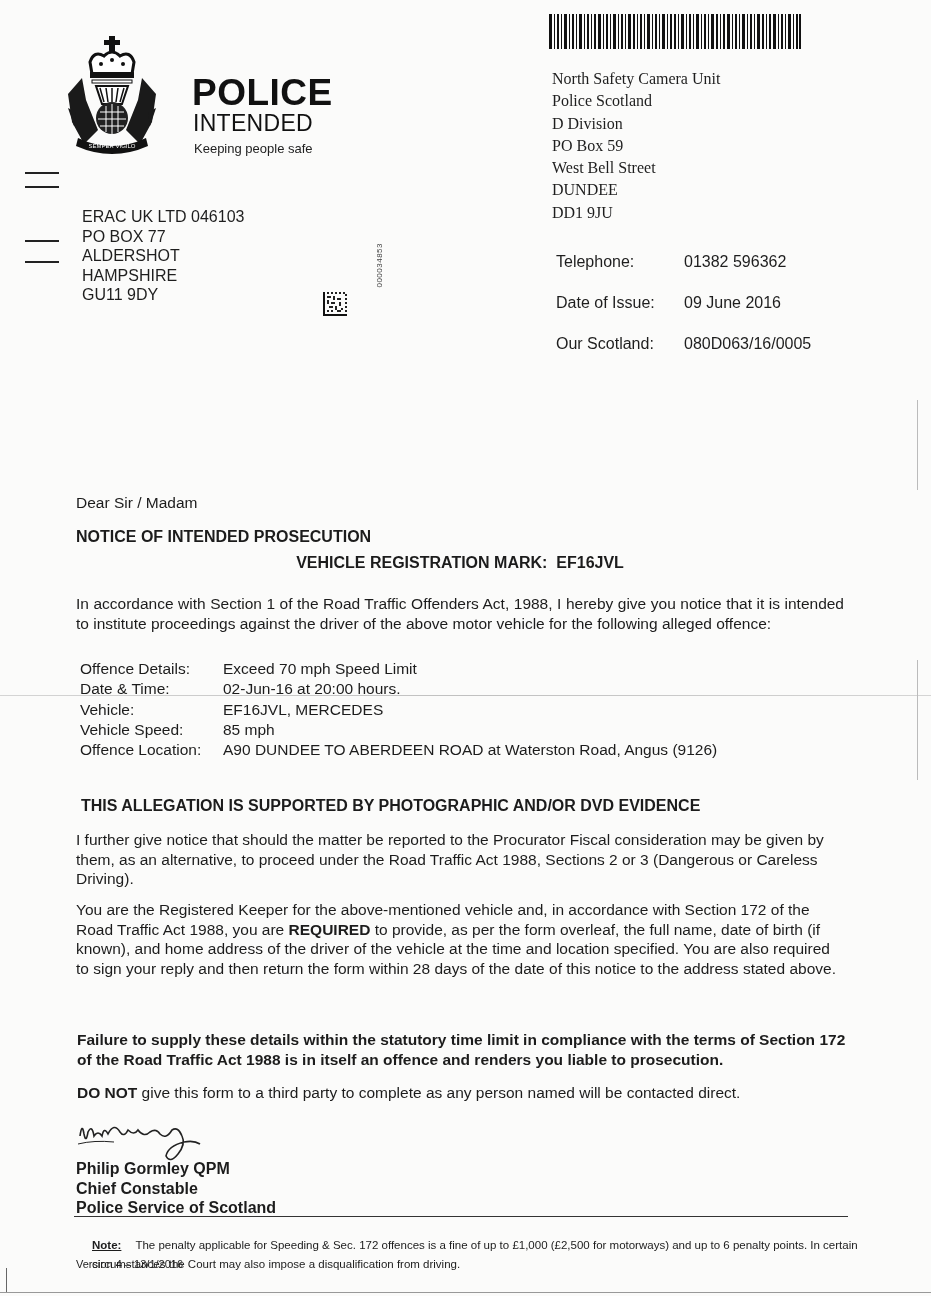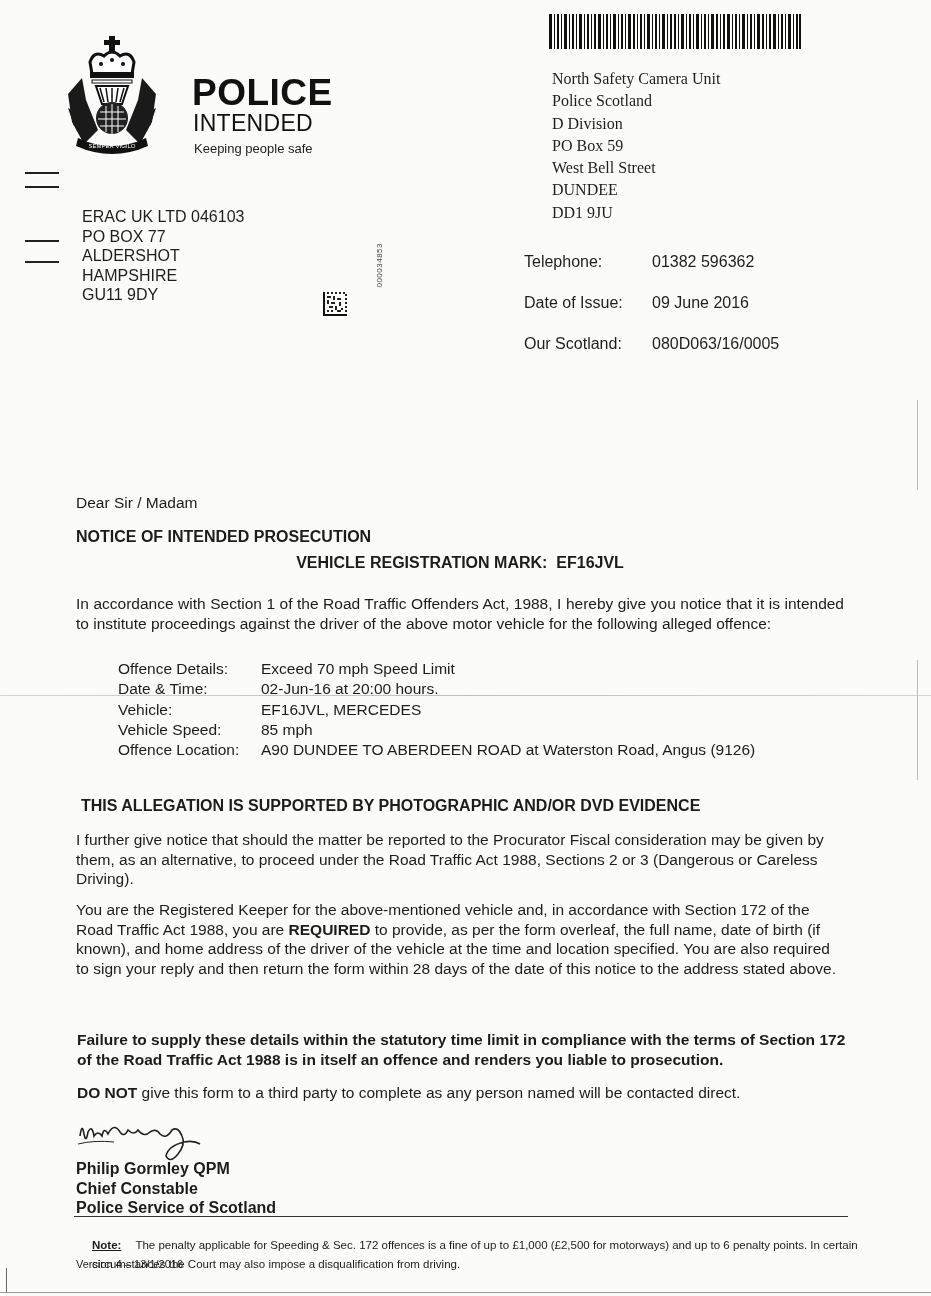--- a/index.html
+++ b/index.html
@@ -9,35 +9,35 @@
     font-family: "Liberation Sans", sans-serif;
     color: #1c1c1c;
   }
   .abs { position: absolute; }
   .crest { left: 64px; top: 34px; width: 96px; height: 122px; }
   .brand-police { left: 192px; top: 74px; font-size: 37px; font-weight: bold; letter-spacing: 0.5px; color: #111; line-height: 1; }
   .brand-scotland { left: 193px; top: 112px; font-size: 23px; color: #111; line-height: 1; letter-spacing: 0.3px; }
   .brand-tagline { left: 194px; top: 142px; font-size: 13px; color: #222; line-height: 1; }
   .barcode { left: 549px; top: 14px; width: 252px; height: 35px; }
   .sender { left: 552px; top: 68px; font-size: 16px; line-height: 22.3px; color: #1e1e1e; font-family: Liberation Serif, serif; }
-  .meta { left: 524px; top: 253px; font-size: 16px; color: #1e1e1e; }
+  .meta { left: 556px; top: 253px; font-size: 16px; color: #1e1e1e; }
   .meta-row { display: flex; height: 41px; }
   .meta-label { width: 128px; }
   .recipient { left: 82px; top: 207px; font-size: 16px; line-height: 19.5px; color: #1e1e1e; }
   .fold-mark { left: 25px; height: 2px; width: 34px; background: #222; }
   .datamatrix { left: 323px; top: 292px; width: 24px; height: 24px; }
   .vert-num { left: 375px; top: 243px; font-size: 8px; color: #444; writing-mode: vertical-rl; transform: rotate(180deg); letter-spacing: 0.5px; }
   .body-text { left: 76px; width: 768px; font-size: 15.5px; line-height: 19.5px; color: #1c1c1c; }
   .salutation { top: 493px; }
   .heading1 { top: 527px; font-weight: bold; font-size: 16px; }
   .heading2 { top: 553px; font-weight: bold; font-size: 16px; text-align: center; }
   .para1 { top: 582px; text-align: justify; margin-top: 12px; }
   .offence-table { left: 80px; top: 659px; font-size: 15.5px; line-height: 20.3px; }
   .offence-row { display: flex; }
-  .offence-label { width: 143px; margin-left: 38px; }
+  .offence-label { width: 143px; }
   .evidence-heading { left: 81px; top: 797px; font-size: 16px; font-weight: bold; }
   .para2 { top: 830px; }
   .para3 { top: 900px; }
   .warn { left: 77px; top: 1030px; width: 780px; font-size: 15.5px; font-weight: bold; line-height: 20px; }
   .donot { left: 77px; top: 1084px; font-size: 15.5px; }
   .signature { left: 74px; top: 1114px; width: 140px; height: 50px; }
   .sig-block { left: 76px; top: 1159px; font-size: 16px; line-height: 19.5px; font-weight: bold; }
   .rule { left: 74px; width: 774px; height: 1px; background: #333; }
   .note { left: 76px; top: 1236px; width: 780px; font-size: 11.5px; line-height: 19px; margin-left: 16px; }
   .note-label { font-weight: bold; text-decoration: underline; margin-right: 14px; }

